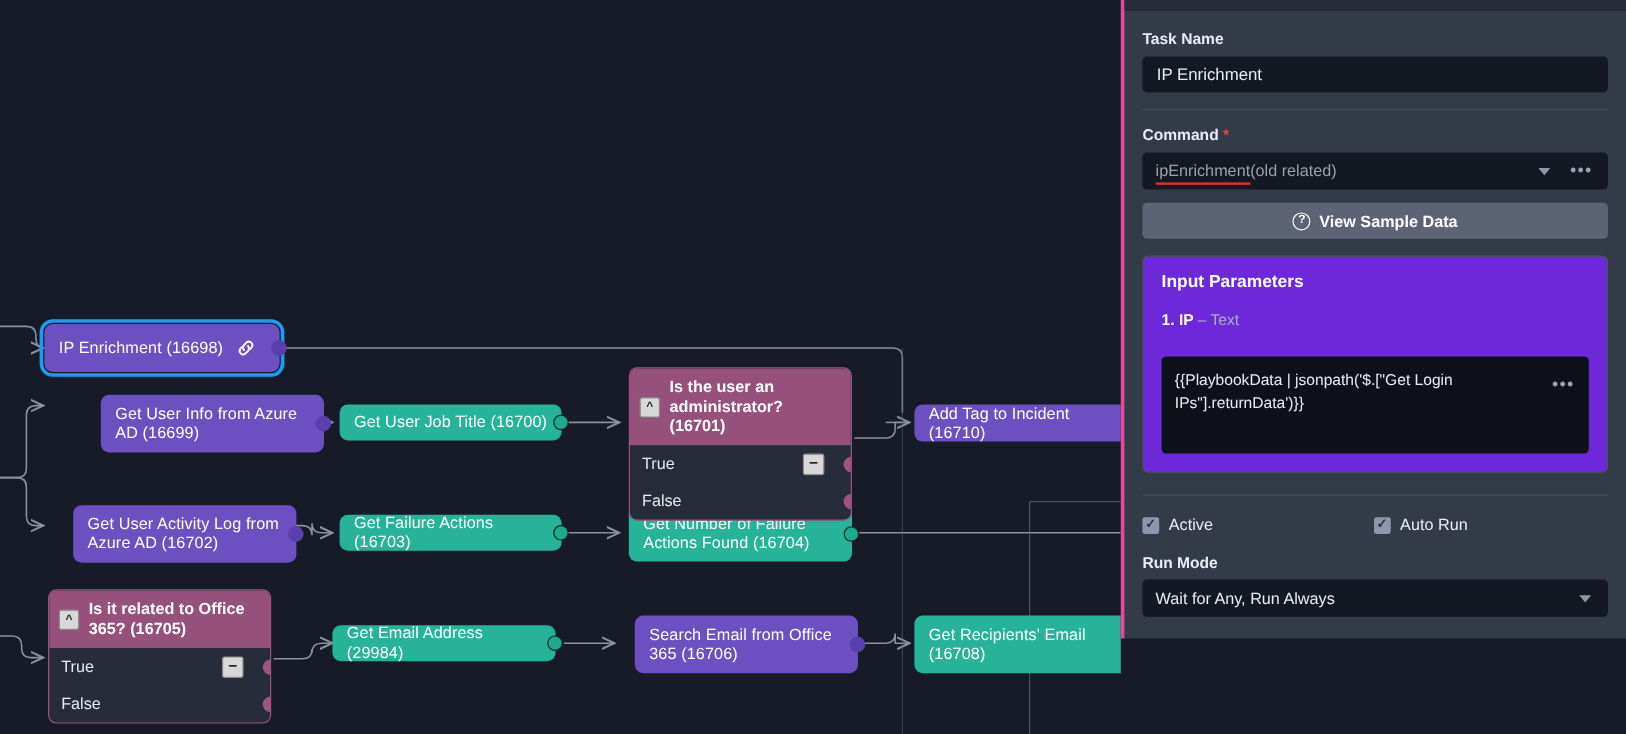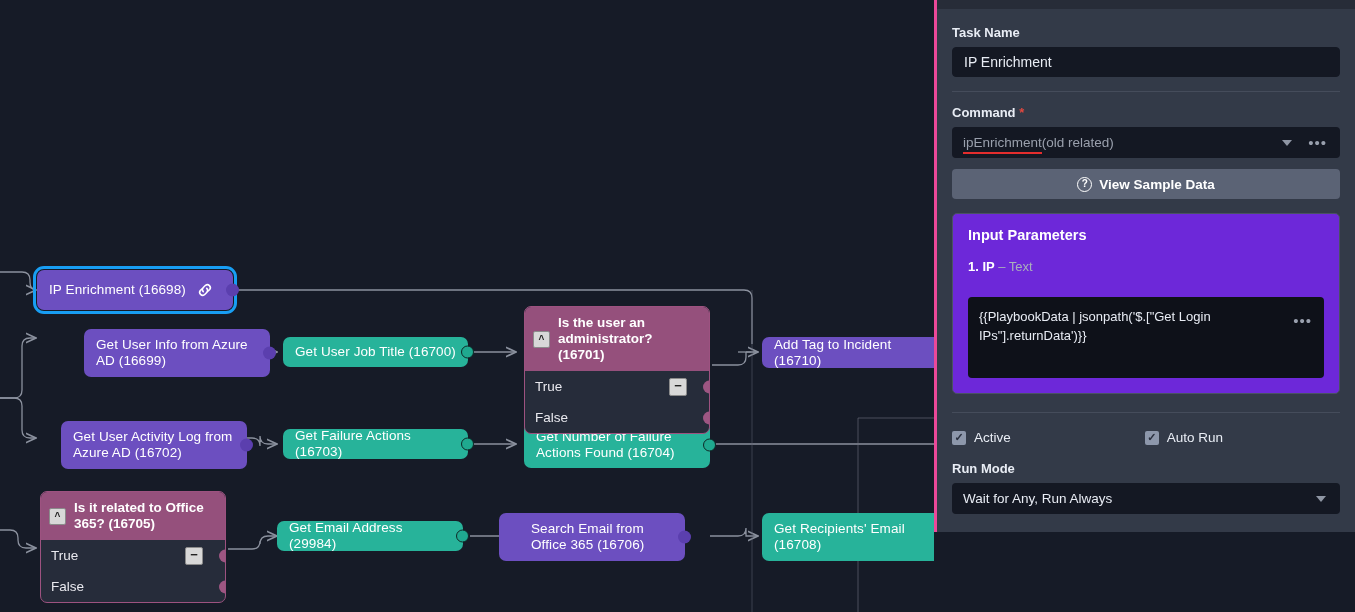--- a/index.html
+++ b/index.html
@@ -345,21 +345,21 @@
     <div class="node teal" style="left:524px; top:421px; width:186px; height:47px;">
       <span class="lbl">Get Number of Failure Actions Found (16704)</span>
       <span class="port"></span>
     </div>
 
     <div class="node teal" style="left:277px; top:521px; width:186px; height:30px;">
       <span class="lbl">Get Email Address (29984)</span>
       <span class="port"></span>
     </div>
 
-    <div class="node purple" style="left:499px; top:513px; width:186px; height:48px;padding-left:20px;">
+    <div class="node purple" style="left:529px; top:513px; width:186px; height:48px;">
       <span class="lbl">Search Email from Office 365 (16706)</span>
       <span class="port"></span>
     </div>
 
     <div class="node teal" style="left:762px; top:513px; width:186px; height:48px;">
       <span class="lbl">Get Recipients' Email (16708)</span>
     </div>
 
     <div class="node purple" style="left:762px; top:337px; width:186px; height:31px;">
       <span class="lbl">Add Tag to Incident (16710)</span>

